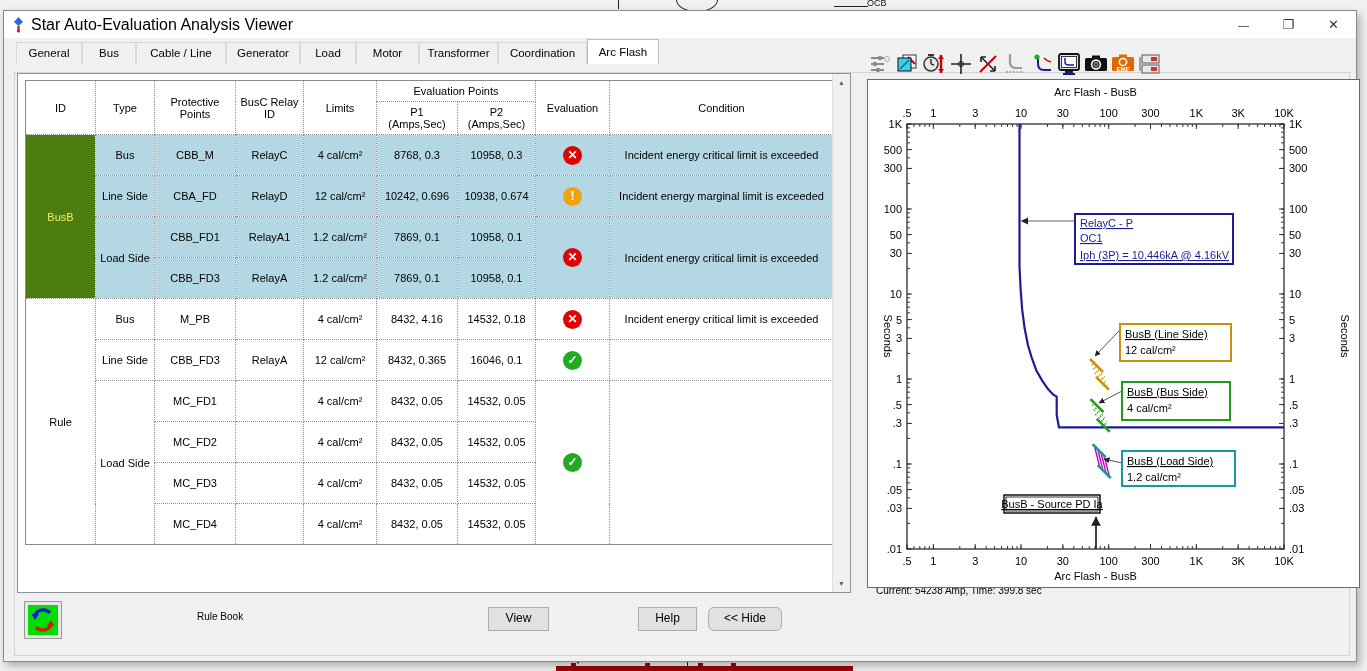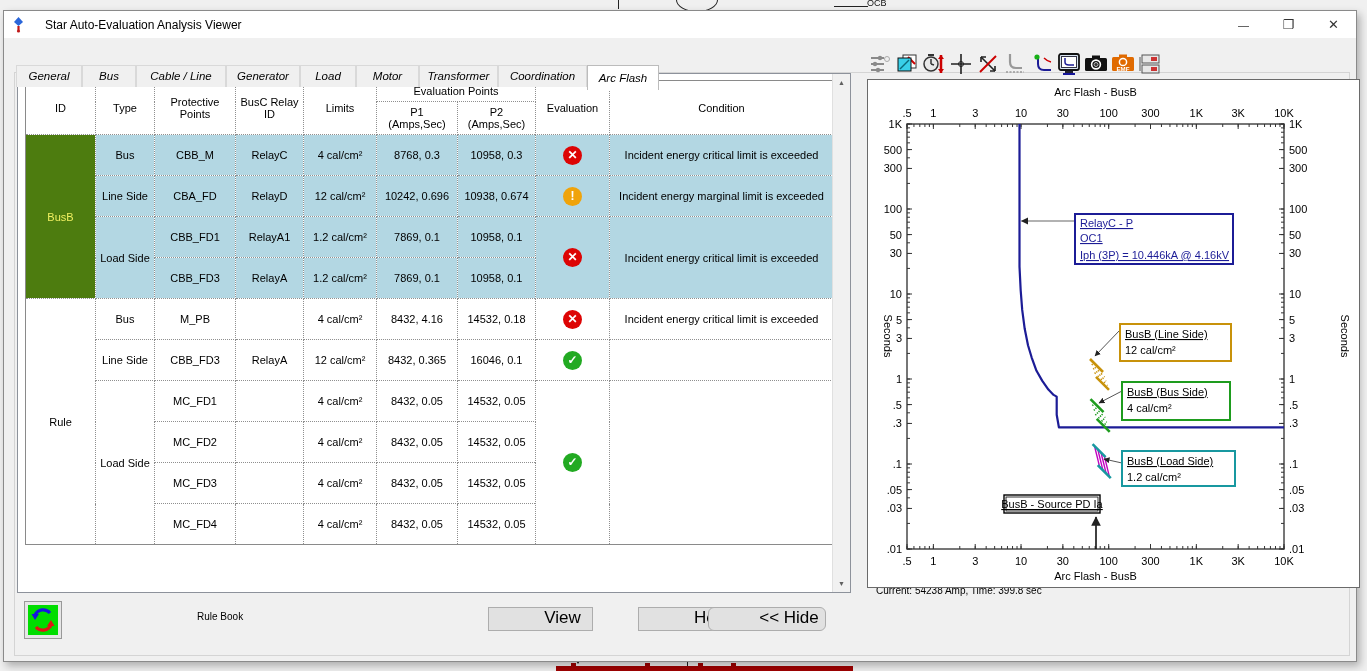--- a/index.html
+++ b/index.html
@@ -12,26 +12,26 @@
   .bg-hline{height:1px;background:#222;}
   .bg-text{font-size:9px;color:#111;}
   .bg-redbar{height:5px;background:#a00202;}
   .bg-rednode{width:5px;height:4px;background:#a00202;}
   .bg-redu{width:7px;height:6px;border:1.5px solid #c00000;border-top:none;}
   .bg-arrow-down{width:0;height:0;border-left:4px solid transparent;border-right:4px solid transparent;border-top:7px solid #111;}
   
   .window{position:absolute;left:3px;top:10px;width:1352px;height:650px;background:#f0f0f0;
           border:1px solid #8a8a8a;box-shadow:3px 4px 8px rgba(0,0,0,.28);}
   .titlebar{position:absolute;left:0;top:0;right:0;height:27px;background:#ffffff;display:flex;align-items:center;}
-  .title-text{font-size:12px;margin-left:20px;}
+  .title-text{font-size:16px;margin-left:6px;}
   .win-controls{position:absolute;right:0;top:0;height:27px;display:flex;}
   .win-btn{width:45px;height:27px;display:flex;align-items:center;justify-content:center;font-size:13px;color:#333;cursor:default;}
   
   .tabpage{position:absolute;left:10px;top:61px;width:1334px;height:582px;background:#f0f0f0;border:1px solid #d4d4d4;}
-  .tabs{position:absolute;left:12px;top:54px;display:flex;align-items:flex-start;z-index:5;font-style:italic;}
+  .tabs{position:absolute;left:12px;top:28px;display:flex;align-items:flex-end;z-index:5;}
   .tab{height:21px;line-height:21px;padding:0;text-align:center;font-size:11.5px;background:#f0f0f0;
        border:1px solid #d9d9d9;border-bottom:none;margin-right:0;}
   .tab.active{height:24px;line-height:24px;background:#ffffff;border-color:#bcbcbc;position:relative;z-index:6;}
   
   .table-panel{position:absolute;left:13px;top:62px;width:832px;height:518px;background:#fff;border:1px solid #8d929b;z-index:4;}
   table.data-table{border-collapse:collapse;position:absolute;left:7px;top:6px;width:808px;table-layout:fixed;
        font-size:11px;border:1px solid #8a8a8a;}
   .data-table td,.data-table th{border:1px dotted #8f8f8f;text-align:center;padding:0 2px;font-weight:normal;overflow:hidden;}
   .hdr-group{height:21px;}
   .hdr-sub{height:33px;}
@@ -48,22 +48,22 @@
   .plot-toolbar{position:absolute;left:863px;top:40px;display:flex;gap:2px;z-index:5;}
   .ticon{width:25px;height:26px;display:flex;align-items:center;justify-content:center;}
   .plot-panel{position:absolute;left:863px;top:68px;width:491px;height:507px;background:#fff;border:1px solid #6a6a6a;z-index:4;}
   .status-line{position:absolute;left:872px;top:574px;font-size:10px;}
   
   .green-btn{position:absolute;left:20px;top:590px;width:36px;height:36px;background:#e6e6e6;border:1px solid #999;
              display:flex;align-items:center;justify-content:center;}
   .rule-label{position:absolute;left:193px;top:600px;font-size:10px;}
   .rule-field{position:absolute;left:253px;top:596px;width:219px;height:19px;background:#fff;border:1px solid #7a7a7a;
               text-align:center;font-size:11.5px;line-height:19px;}
-  .btn{position:absolute;height:22px;background:#e1e1e1;border:1px solid #adadad;font-size:17px;
-       text-align:center;line-height:20px;font-family:"Liberation Sans",sans-serif;padding-left:44px;}
+  .btn{position:absolute;height:22px;background:#e1e1e1;border:1px solid #adadad;font-size:12px;
+       text-align:center;line-height:20px;font-family:"Liberation Sans",sans-serif;}
 </style>
 </head>
 <body>
 
 <div class="bg-el bg-vline" style="left:618px;top:0;height:9px;"></div>
 <div class="bg-el bg-arc" style="left:676px;top:-12px;"></div>
 <div class="bg-el bg-hline" style="left:834px;top:6px;width:34px;"></div>
 <div class="bg-el bg-text" style="left:867px;top:-2px;">OCB</div>
 <div class="bg-el bg-redbar" style="left:556px;top:666px;width:297px;"></div>
 <div class="bg-el bg-rednode" style="left:571px;top:663px;"></div>

